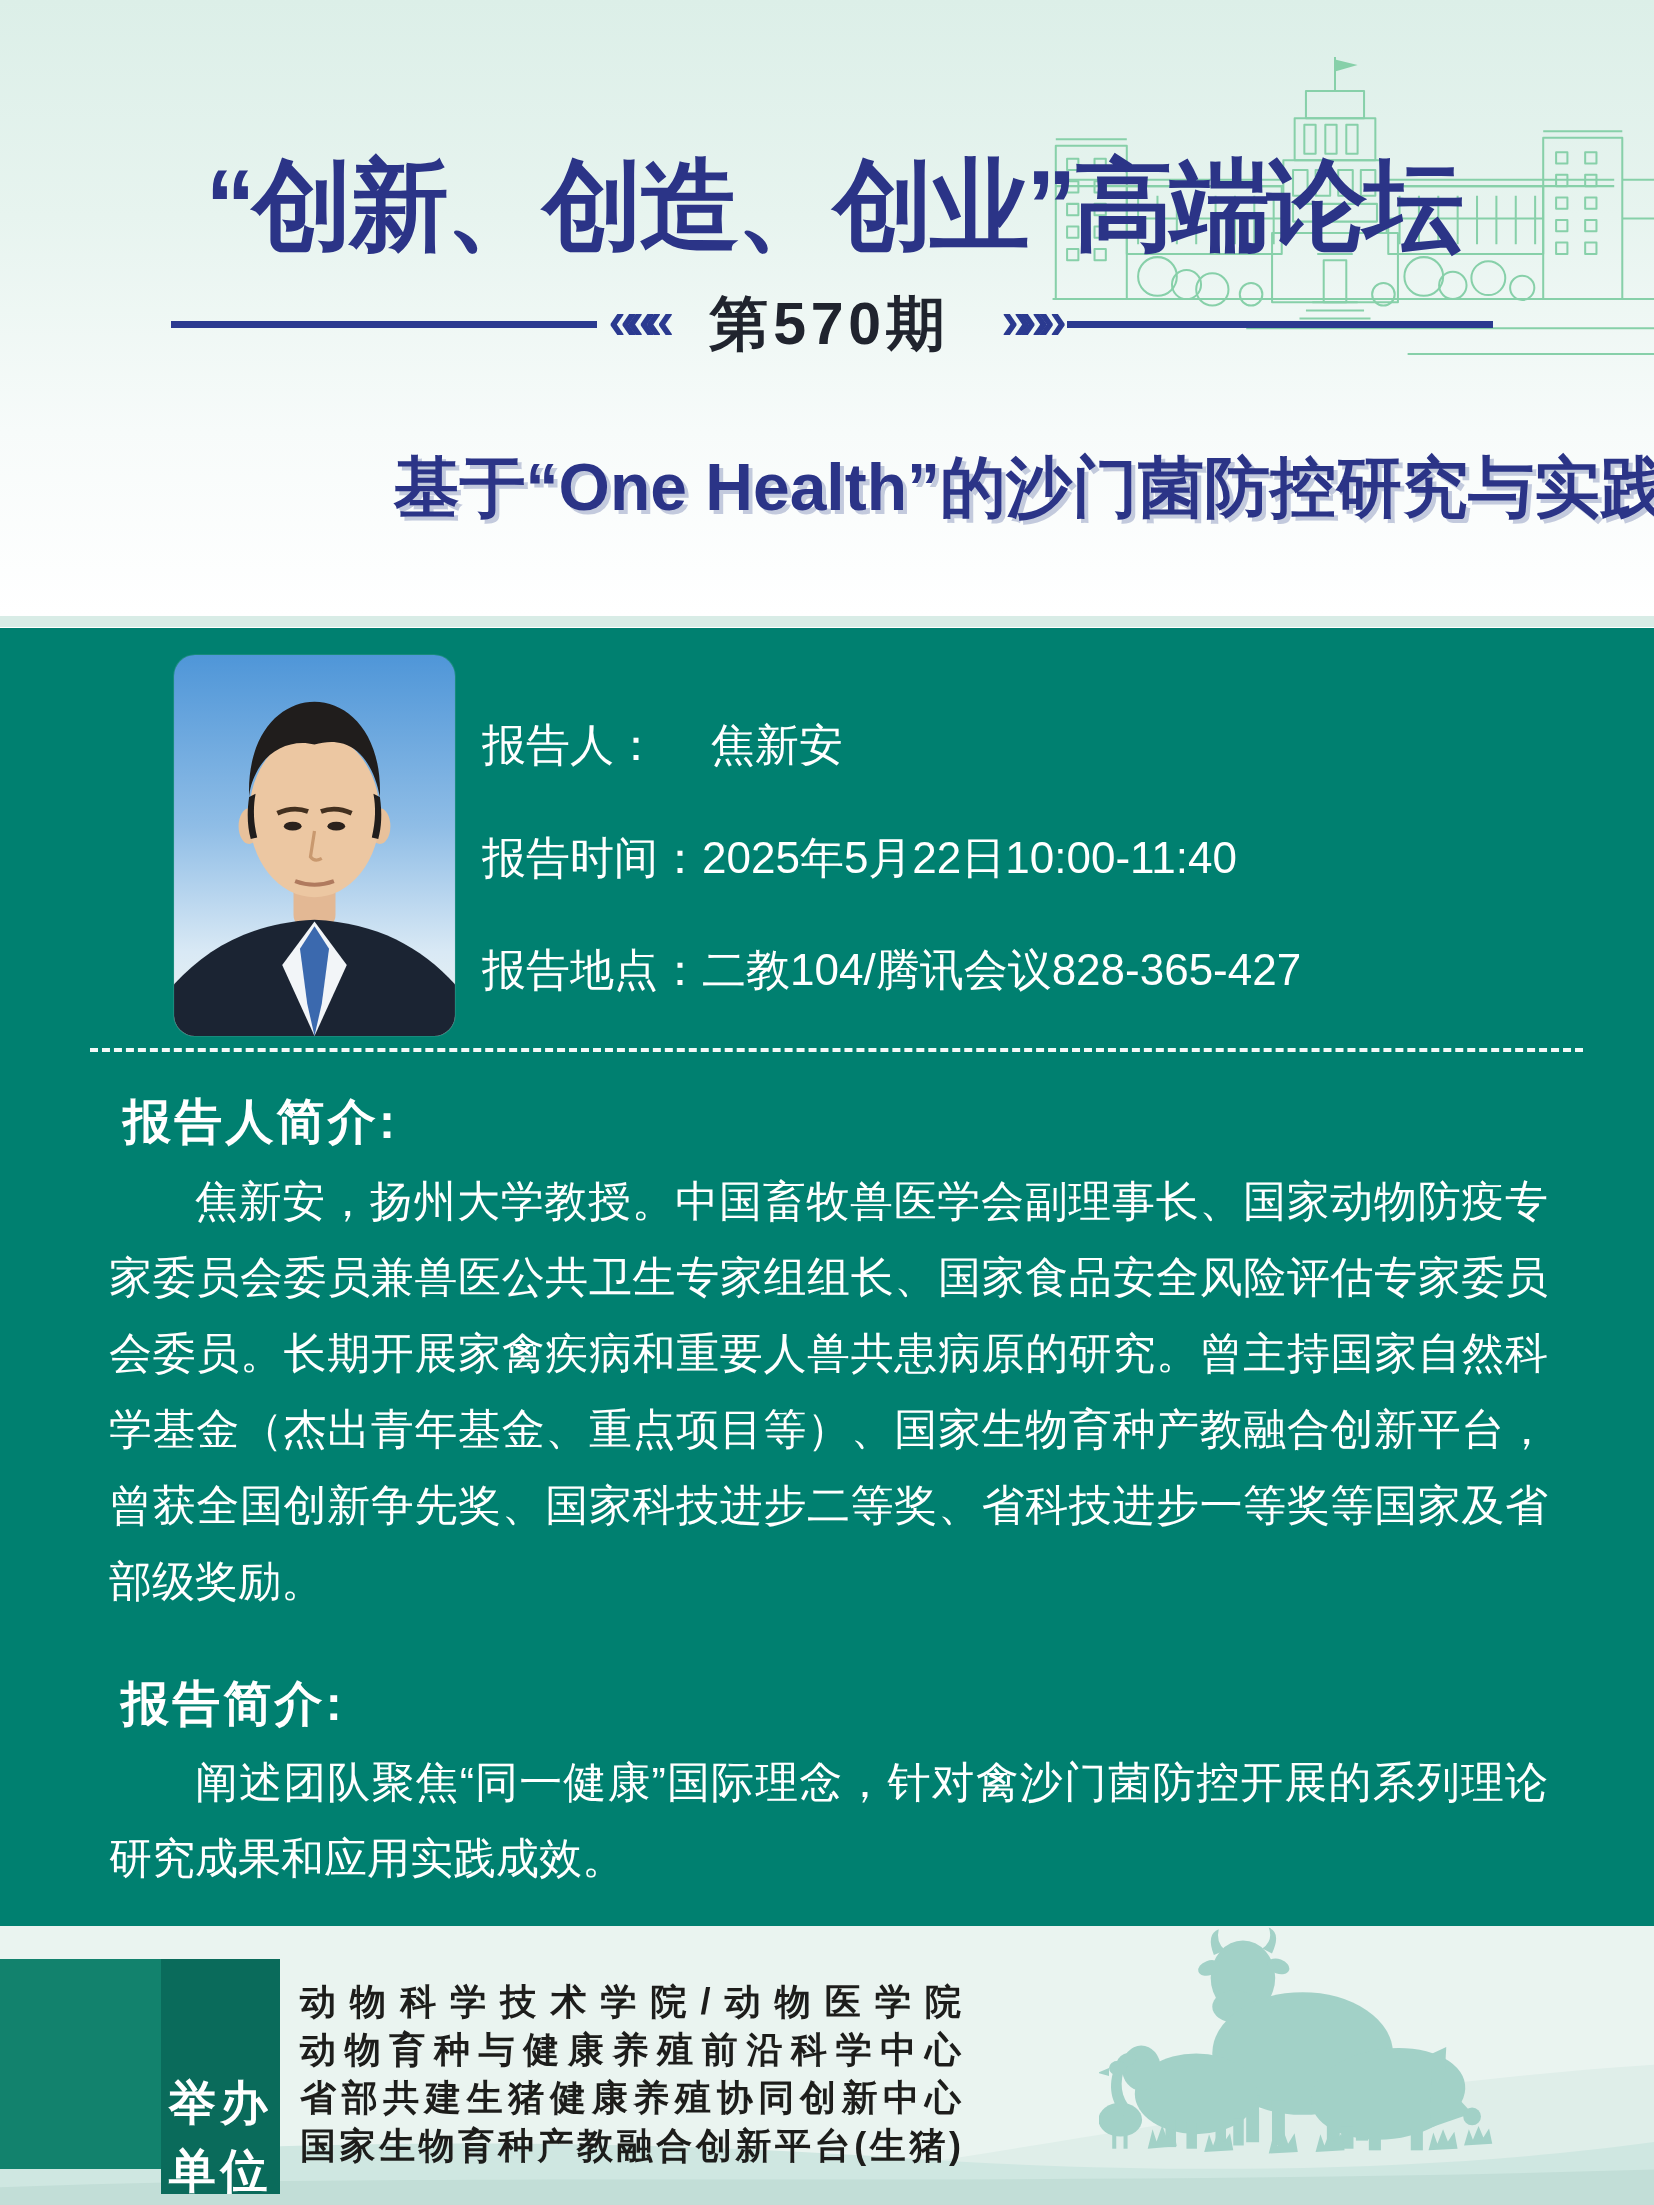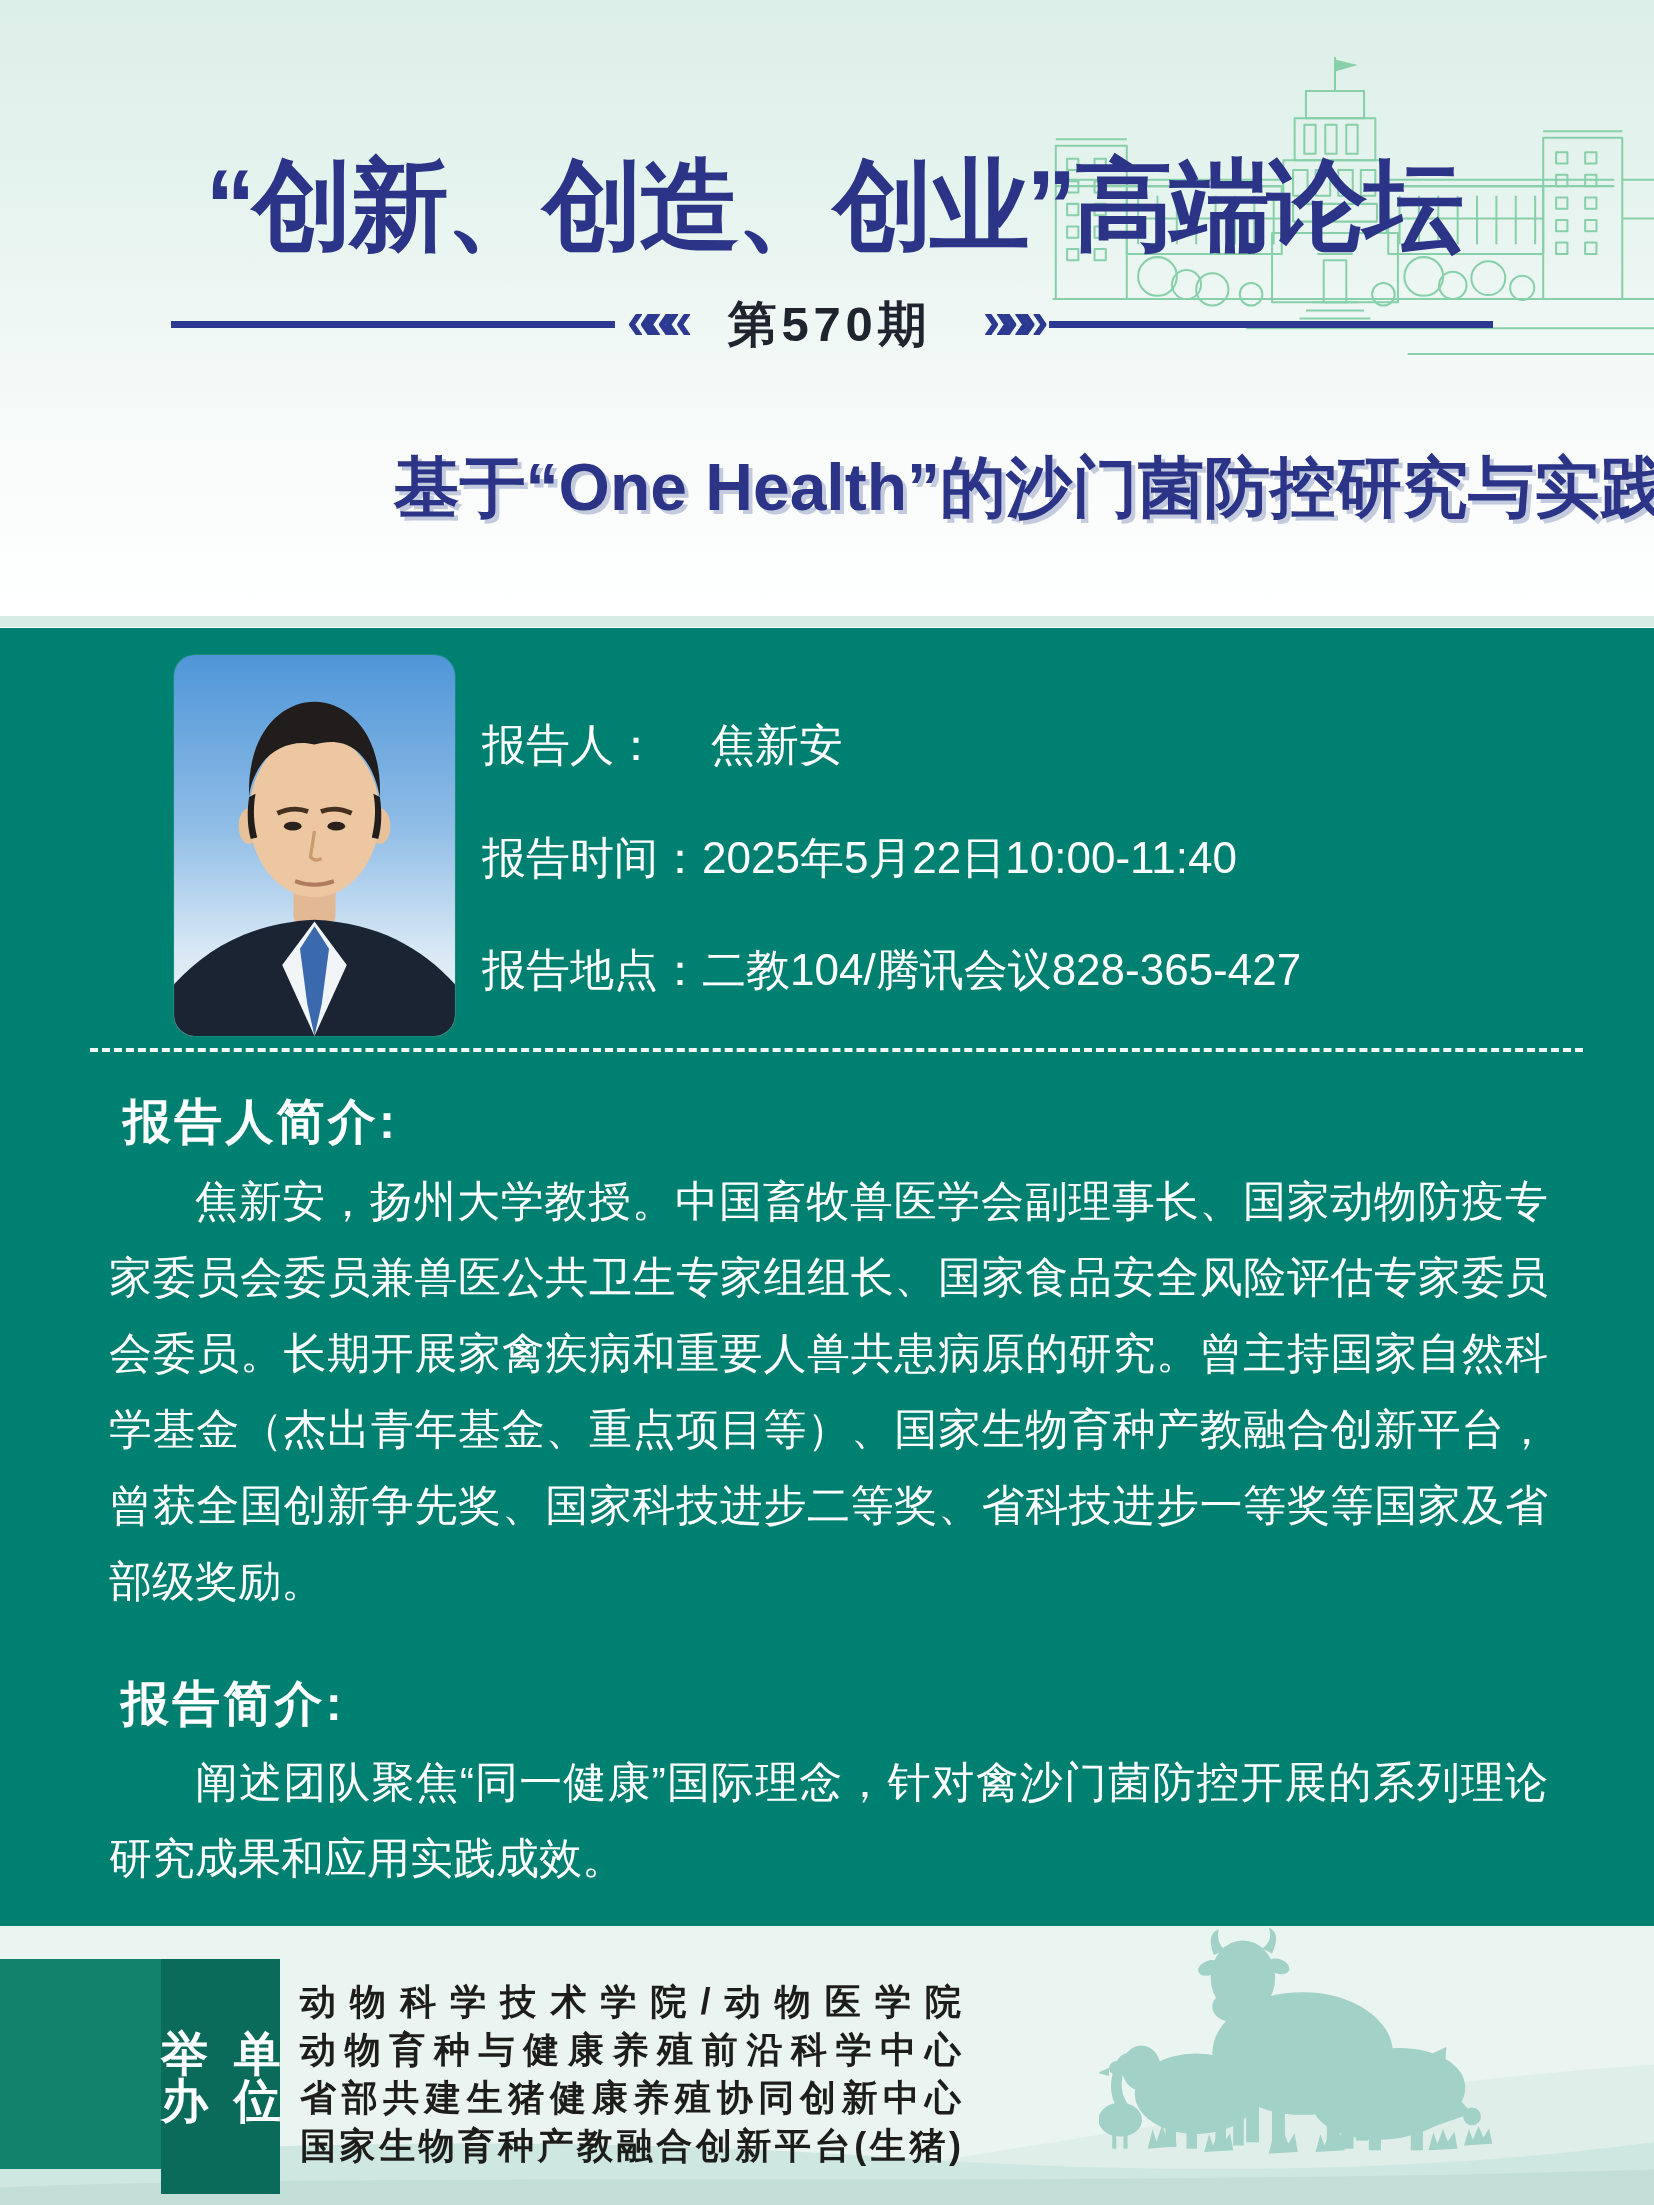--- a/index.html
+++ b/index.html
@@ -23,21 +23,21 @@
     position:absolute;left:171px;top:288px;width:1322px;height:73px;
     display:flex;align-items:center;justify-content:center;z-index:3;
   }
   .issue-line{flex:1 1 auto;height:6.5px;background:#2b3a90;}
   .issue-arrows{
     font-size:53px;font-weight:900;color:#2b3a90;letter-spacing:-11.3px;
     line-height:1;padding:0 14.5px 8px 11.3px;white-space:nowrap;
   }
   .issue-arrows.right{padding:0 11.3px 8px 19.4px;}
   .issue-text{
-    font-size:49px;font-weight:700;color:#20242e;letter-spacing:4.8px;
+    font-size:59px;font-weight:700;color:#20242e;letter-spacing:4.8px;
     line-height:1;padding:0 32px;white-space:nowrap;
   }
   .lecture-title{
     position:absolute;left:0;top:443px;width:100%;text-align:right;
     font-size:66px;font-weight:900;color:#2b3487;letter-spacing:0;
     text-shadow:4px 4px 0 rgba(150,160,195,0.55);white-space:nowrap;z-index:3;
   }
   .mint-strip{position:absolute;left:0;top:616px;width:1654px;height:11.3px;background:#d8ece6;}
   
   .main{
@@ -80,22 +80,22 @@
     background:#eaf4f0;overflow:hidden;
   }
   .hills{position:absolute;left:0;top:0;width:1654px;height:279px;z-index:1;}
   .animals{position:absolute;left:1099px;top:0;width:396px;height:234px;z-index:2;}
   .org-block-light{
     position:absolute;left:0;top:33px;width:161px;height:210px;
     background:#12826d;z-index:3;
   }
   .org-block-dark{
     position:absolute;left:161px;top:33px;width:119px;height:235px;
-    background:#0a6b5b;z-index:3;display:flex;flex-direction:row;
-    align-items:center;justify-content:space-between;gap:21px;
+    background:#0a6b5b;z-index:3;display:flex;flex-direction:column;
+    align-items:center;justify-content:flex-end;gap:21px;
   }
   .org-label-line{color:#ffffff;font-size:47px;font-weight:700;line-height:1;letter-spacing:4.8px;}
   .organizers{position:absolute;left:300px;top:52px;width:661px;z-index:3;}
   .org-line{
     font-size:36px;font-weight:700;color:#1d1d1b;line-height:48px;
     text-align:justify;text-align-last:justify;
   }
 </style>
 </head>
 <body>

